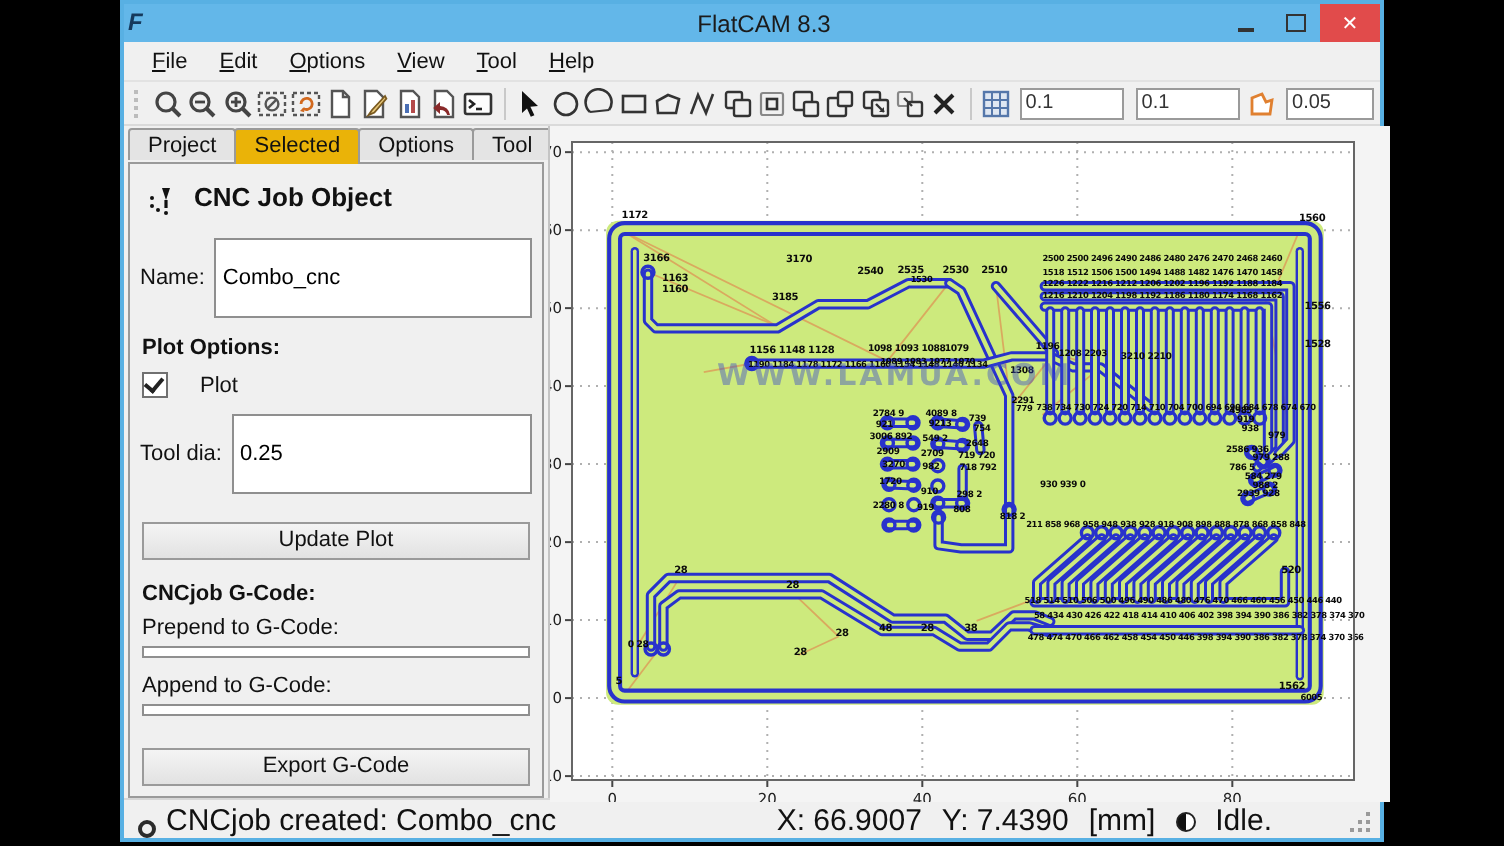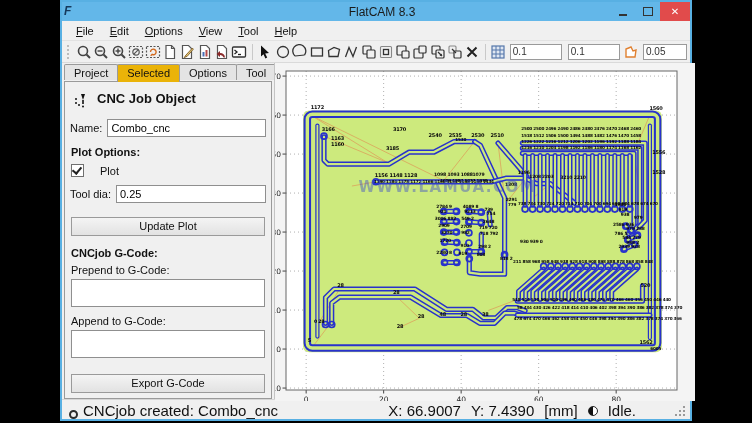--- a/index.html
+++ b/index.html
@@ -39,21 +39,21 @@
   .tab{padding:2px 9px 0 9px;border:1px solid #9a9a9a;border-bottom:none;background:#e4e4e4;
        margin-right:-1px;border-radius:2px 2px 0 0;height:16px;box-sizing:border-box;}
   .tab.active{background:#eab308;position:relative;z-index:2;height:18px;}
   .panel{flex:1 1 auto;border:1px solid #9a9a9a;margin-right:2px;background:#f0f0f0;
          padding:5px 5px 4px 5px;display:flex;flex-direction:column;min-height:0;position:relative;z-index:1;margin-top:-1px;}
   .obj-header{display:flex;gap:7px;margin:4px 0 10px 2px;}
   .obj-title{font-size:13px;font-weight:bold;}
   .row{display:flex;align-items:center;margin-bottom:6px;}
   .row label{margin-right:5px;}
   .txt-input{flex:1 1 auto;height:14px;border:1px solid #8f8f8f;background:#fff;
-             font-family:"Liberation Sans",sans-serif;font-size:11px;padding:1px 3px;min-width:0;}
+             font-family:"Liberation Sans",sans-serif;font-size:11px;padding:12px 3px;min-width:0;}
   .bold-label{font-weight:bold;margin:3px 0 5px 1px;}
   .chk-row{display:flex;align-items:center;gap:16px;margin:1px 0 8px 1px;}
   .checkbox{width:11px;height:11px;border:1px solid #707070;background:#fff;position:relative;}
   .checkbox:after{content:"";position:absolute;left:2px;top:0px;width:4px;height:7px;
                   border:solid #222;border-width:0 2px 2px 0;transform:rotate(40deg);}
   .btn{height:18px;border:1px solid #9a9a9a;background:linear-gradient(#f4f4f4,#e2e2e2);
        text-align:center;line-height:17px;margin:8px 1px 8px 1px;}
   .gc-label{margin:0 0 3px 1px;}
   .gc-area{border:1px solid #8f8f8f;background:#fff;margin:0 1px 8px 1px;resize:none;
            font-family:"Liberation Mono",monospace;font-size:10px;}

